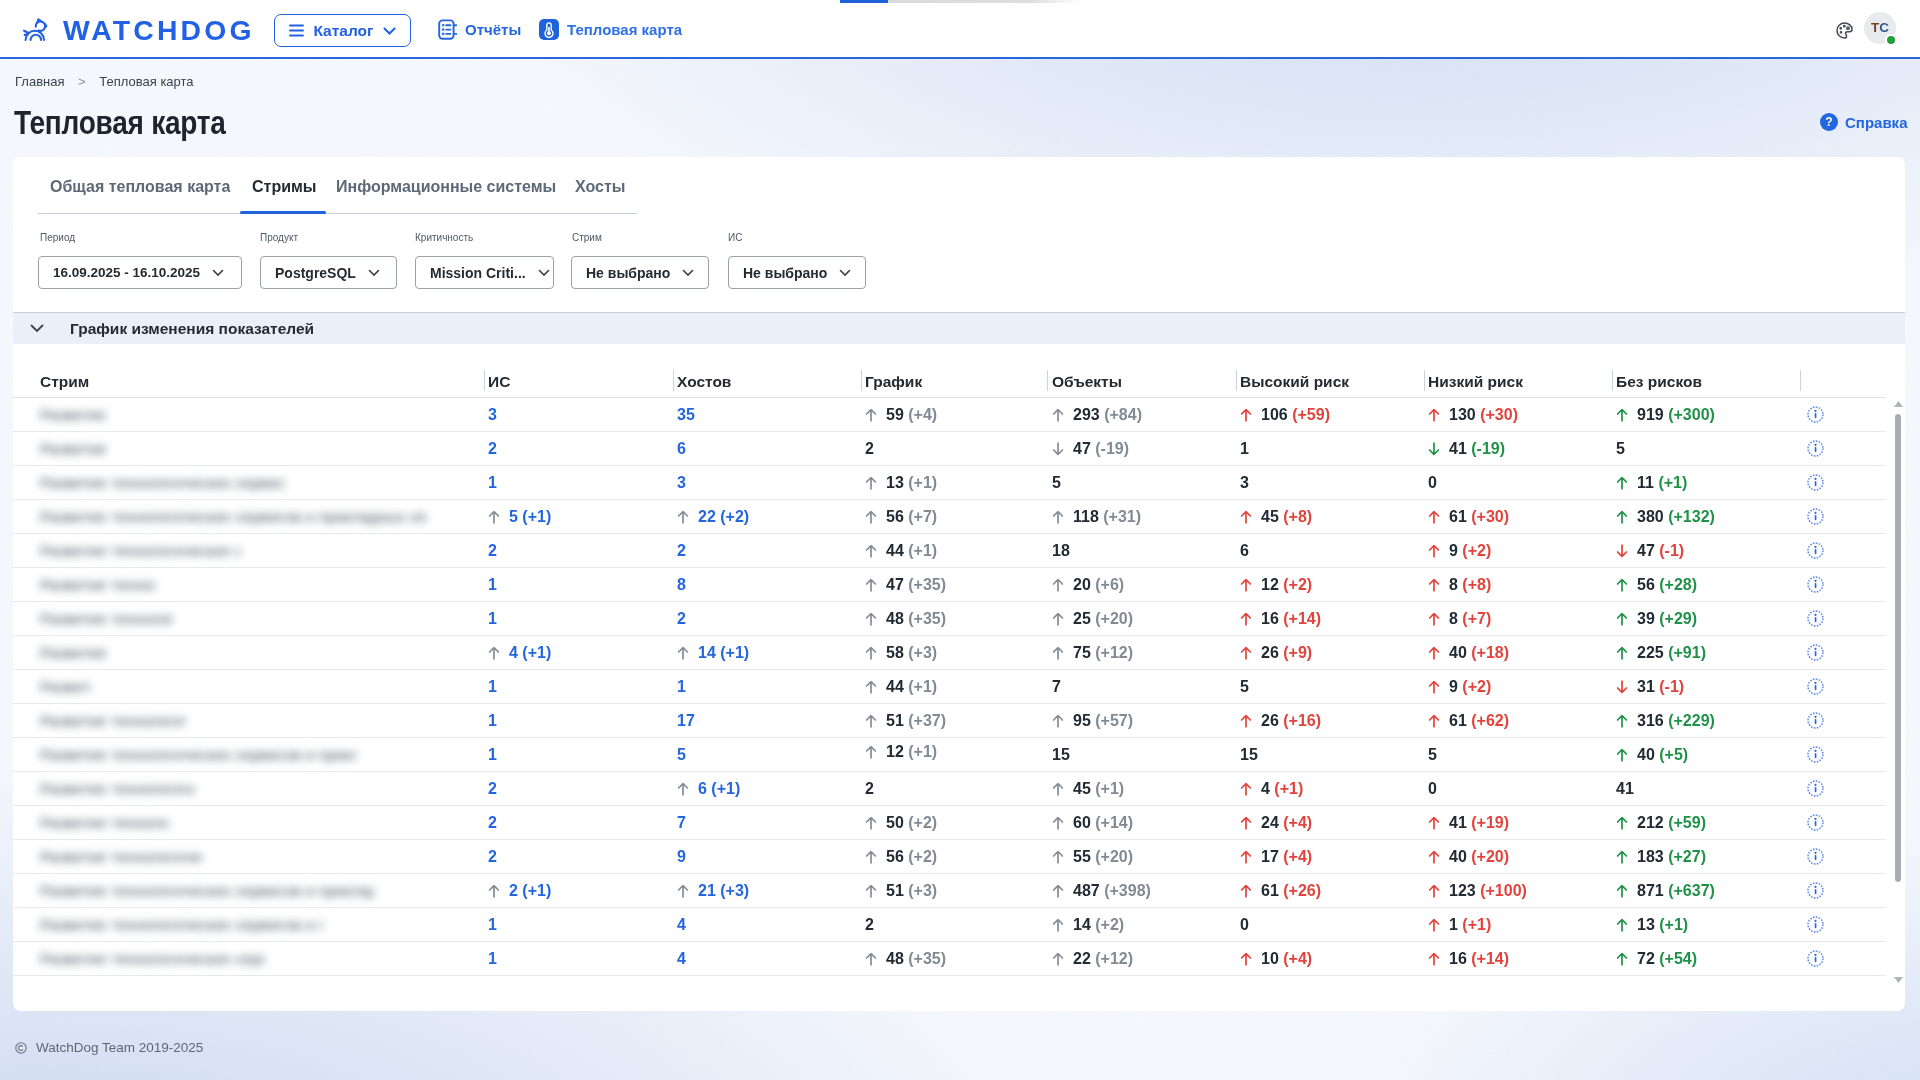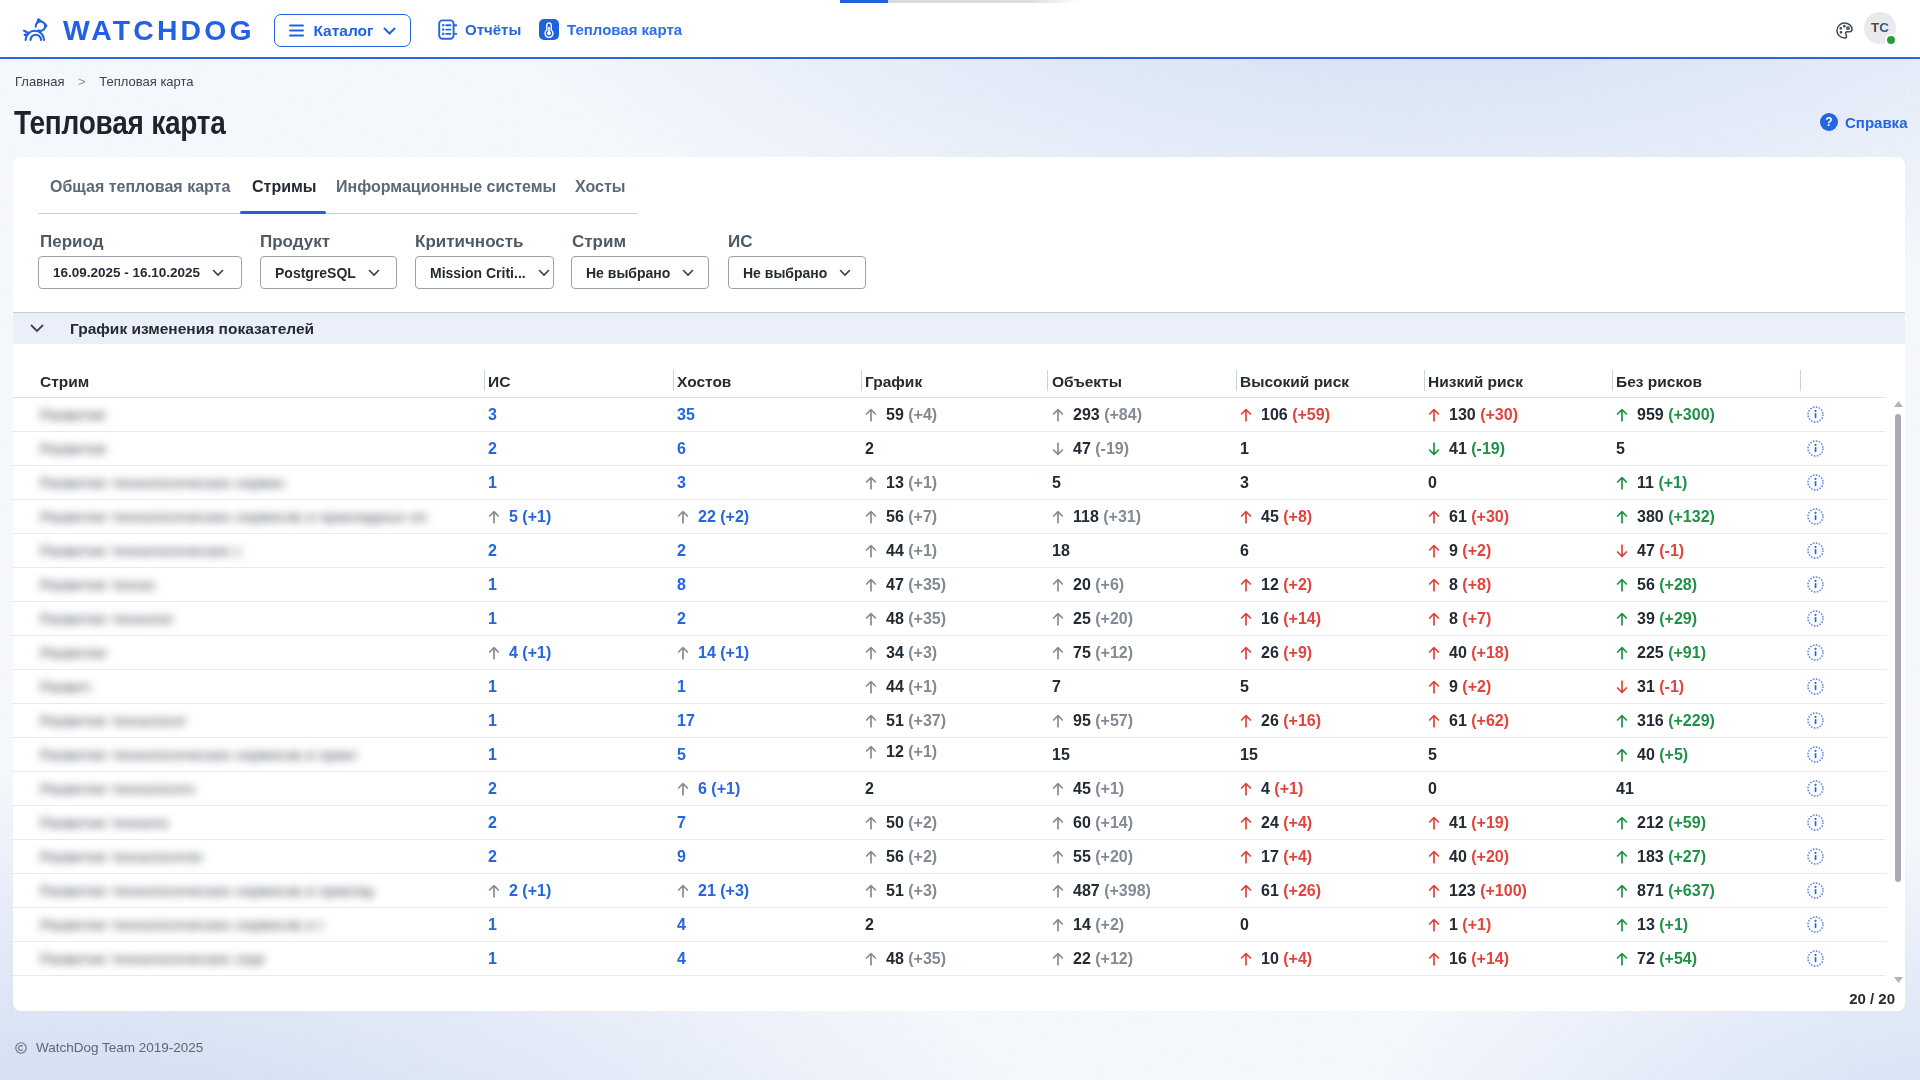--- a/index.html
+++ b/index.html
@@ -32,21 +32,21 @@
 .crumb b { font-weight:normal; color:#8b939b; margin:0 10px; }
 h1 { position:absolute; left:14px; top:104px; font-size:33px; font-weight:bold; color:#1d242c;
   letter-spacing:-0.3px; transform:scaleX(0.85); transform-origin:left; z-index:2; }
 .help { position:absolute; left:1820px; top:113px; display:flex; align-items:center; gap:7px; z-index:2; }
 .help span { font-size:15px; font-weight:bold; color:#2465e0; }
 .card { position:absolute; left:13px; top:157px; width:1892px; height:854px; background:#fff;
   border-radius:8px; z-index:2; }
 .tab { position:absolute; top:178px; font-size:16px; font-weight:bold; color:#5c6977; z-index:3; }
 .tabline { position:absolute; left:38px; top:213px; width:599px; height:1px; background:#c9cedb; z-index:3; }
 .tabact { position:absolute; left:240px; top:211px; width:86px; height:3px; background:#1f63db; border-radius:2px; z-index:4; }
-.flabel { position:absolute; top:232px; font-size:17px; color:#4e5a66; z-index:3;font-weight:bold; }
+.flabel { position:absolute; top:232px; font-size:10px; color:#4e5a66; z-index:3; }
 .sel { position:absolute; top:256px; height:33px; border:1px solid #99a1ab; border-radius:4px;
   background:#fff; z-index:3; display:flex; align-items:center; padding:0 14px; }
 .sel b { font-size:14px; color:#242b31; font-weight:bold; white-space:nowrap; }
 .sel svg { flex:none; margin-left:12px; }
 .sel.sm b { font-size:13.5px; }
 .secbar { position:absolute; left:13px; top:312px; width:1892px; height:32px; background:#eaeffa; z-index:3;
   border-top:1px solid #caced7; display:flex; align-items:center; box-sizing:border-box; }
 .secbar b { font-size:15.5px; color:#242b31; margin-left:26px; }
 .th { position:absolute; top:216px; font-size:15.5px; font-weight:bold; color:#242b31; }
 .vsep { position:absolute; top:213px; width:1px; height:21px; background:#ccd2da; }
@@ -219,21 +219,21 @@
         <path d="M6 12.8 V1.6 M1.6 6 L6 1.6 L10.4 6"></path>
       </svg><b class="dk">293</b> <span class="d">(+84)</span></div>
 <div class="cl cr" style="left:1227px;top:241px"><svg class="arw" width="12" height="14" viewBox="0 0 12 14" fill="none" stroke="#e2433c" stroke-width="1.7" stroke-linecap="round" stroke-linejoin="round">
         <path d="M6 12.8 V1.6 M1.6 6 L6 1.6 L10.4 6"></path>
       </svg><b class="dk">106</b> <span class="d">(+59)</span></div>
 <div class="cl cr" style="left:1415px;top:241px"><svg class="arw" width="12" height="14" viewBox="0 0 12 14" fill="none" stroke="#e2433c" stroke-width="1.7" stroke-linecap="round" stroke-linejoin="round">
         <path d="M6 12.8 V1.6 M1.6 6 L6 1.6 L10.4 6"></path>
       </svg><b class="dk">130</b> <span class="d">(+30)</span></div>
 <div class="cl cg" style="left:1603px;top:241px"><svg class="arw" width="12" height="14" viewBox="0 0 12 14" fill="none" stroke="#1f9247" stroke-width="1.7" stroke-linecap="round" stroke-linejoin="round">
         <path d="M6 12.8 V1.6 M1.6 6 L6 1.6 L10.4 6"></path>
-      </svg><b class="dk">959</b> <span class="d">(+300)</span></div>
+      </svg><b class="dk">919</b> <span class="d">(+300)</span></div>
 <div class="info" style="top:249px"><svg width="17" height="17" viewBox="0 0 17 17">
         <circle cx="8.5" cy="8.5" r="7.5" fill="none" stroke="#5585ea" stroke-width="1.45" stroke-dasharray="1.6 1.35"></circle>
         <rect x="7.7" y="7" width="1.7" height="5.2" rx="0.8" fill="#2a66dc"></rect>
         <circle cx="8.5" cy="4.9" r="1.05" fill="#2a66dc"></circle>
       </svg></div>
 <div class="rw" style="top:275px"></div>
 <div class="cl" style="left:27px;top:275px"><span class="blur" style="width:68px">Развитие технологических сервисов и прикладных операционных платформ для направлений бизнеса и информационных систем ком</span></div>
 <div class="cl" style="left:475px;top:275px"><b class="lnk">2</b></div>
 <div class="cl" style="left:664px;top:275px"><b class="lnk">6</b></div>
 <div class="cl" style="left:852px;top:275px"><b class="dk">2</b></div>
@@ -367,21 +367,21 @@
 <div class="rw" style="top:479px"></div>
 <div class="cl" style="left:27px;top:479px"><span class="blur" style="width:68px">Развитие технологических сервисов и прикладных операционных платформ для направлений бизнеса и информационных систем ком</span></div>
 <div class="cl cbl" style="left:475px;top:479px"><svg class="arw" width="12" height="14" viewBox="0 0 12 14" fill="none" stroke="#848d96" stroke-width="1.7" stroke-linecap="round" stroke-linejoin="round">
         <path d="M6 12.8 V1.6 M1.6 6 L6 1.6 L10.4 6"></path>
       </svg><b class="lnk">4</b> <span class="d lnkd">(+1)</span></div>
 <div class="cl cbl" style="left:664px;top:479px"><svg class="arw" width="12" height="14" viewBox="0 0 12 14" fill="none" stroke="#848d96" stroke-width="1.7" stroke-linecap="round" stroke-linejoin="round">
         <path d="M6 12.8 V1.6 M1.6 6 L6 1.6 L10.4 6"></path>
       </svg><b class="lnk">14</b> <span class="d lnkd">(+1)</span></div>
 <div class="cl cn" style="left:852px;top:479px"><svg class="arw" width="12" height="14" viewBox="0 0 12 14" fill="none" stroke="#848d96" stroke-width="1.7" stroke-linecap="round" stroke-linejoin="round">
         <path d="M6 12.8 V1.6 M1.6 6 L6 1.6 L10.4 6"></path>
-      </svg><b class="dk">34</b> <span class="d">(+3)</span></div>
+      </svg><b class="dk">58</b> <span class="d">(+3)</span></div>
 <div class="cl cn" style="left:1039px;top:479px"><svg class="arw" width="12" height="14" viewBox="0 0 12 14" fill="none" stroke="#848d96" stroke-width="1.7" stroke-linecap="round" stroke-linejoin="round">
         <path d="M6 12.8 V1.6 M1.6 6 L6 1.6 L10.4 6"></path>
       </svg><b class="dk">75</b> <span class="d">(+12)</span></div>
 <div class="cl cr" style="left:1227px;top:479px"><svg class="arw" width="12" height="14" viewBox="0 0 12 14" fill="none" stroke="#e2433c" stroke-width="1.7" stroke-linecap="round" stroke-linejoin="round">
         <path d="M6 12.8 V1.6 M1.6 6 L6 1.6 L10.4 6"></path>
       </svg><b class="dk">26</b> <span class="d">(+9)</span></div>
 <div class="cl cr" style="left:1415px;top:479px"><svg class="arw" width="12" height="14" viewBox="0 0 12 14" fill="none" stroke="#e2433c" stroke-width="1.7" stroke-linecap="round" stroke-linejoin="round">
         <path d="M6 12.8 V1.6 M1.6 6 L6 1.6 L10.4 6"></path>
       </svg><b class="dk">40</b> <span class="d">(+18)</span></div>
 <div class="cl cg" style="left:1603px;top:479px"><svg class="arw" width="12" height="14" viewBox="0 0 12 14" fill="none" stroke="#1f9247" stroke-width="1.7" stroke-linecap="round" stroke-linejoin="round">
@@ -587,21 +587,20 @@
         <path d="M6 12.8 V1.6 M1.6 6 L6 1.6 L10.4 6"></path>
       </svg><b class="dk">16</b> <span class="d">(+14)</span></div>
 <div class="cl cg" style="left:1603px;top:785px"><svg class="arw" width="12" height="14" viewBox="0 0 12 14" fill="none" stroke="#1f9247" stroke-width="1.7" stroke-linecap="round" stroke-linejoin="round">
         <path d="M6 12.8 V1.6 M1.6 6 L6 1.6 L10.4 6"></path>
       </svg><b class="dk">72</b> <span class="d">(+54)</span></div>
 <div class="info" style="top:793px"><svg width="17" height="17" viewBox="0 0 17 17">
         <circle cx="8.5" cy="8.5" r="7.5" fill="none" stroke="#5585ea" stroke-width="1.45" stroke-dasharray="1.6 1.35"></circle>
         <rect x="7.7" y="7" width="1.7" height="5.2" rx="0.8" fill="#2a66dc"></rect>
         <circle cx="8.5" cy="4.9" r="1.05" fill="#2a66dc"></circle>
       </svg></div>
-<div class="count">20 / 20</div>
 <div class="sbar">
   <svg width="9" height="6" viewBox="0 0 9 6" style="position:absolute;left:2px;top:1px">
         <path d="M4.5 0 L9 6 L0 6 z" fill="#b0b4ba"></path>
       </svg>
   <div class="thumb"></div>
   <svg width="9" height="6" viewBox="0 0 9 6" style="position:absolute;left:2px;top:577px">
         <path d="M4.5 6 L9 0 L0 0 z" fill="#b0b4ba"></path>
       </svg>
 </div>
 </div>

